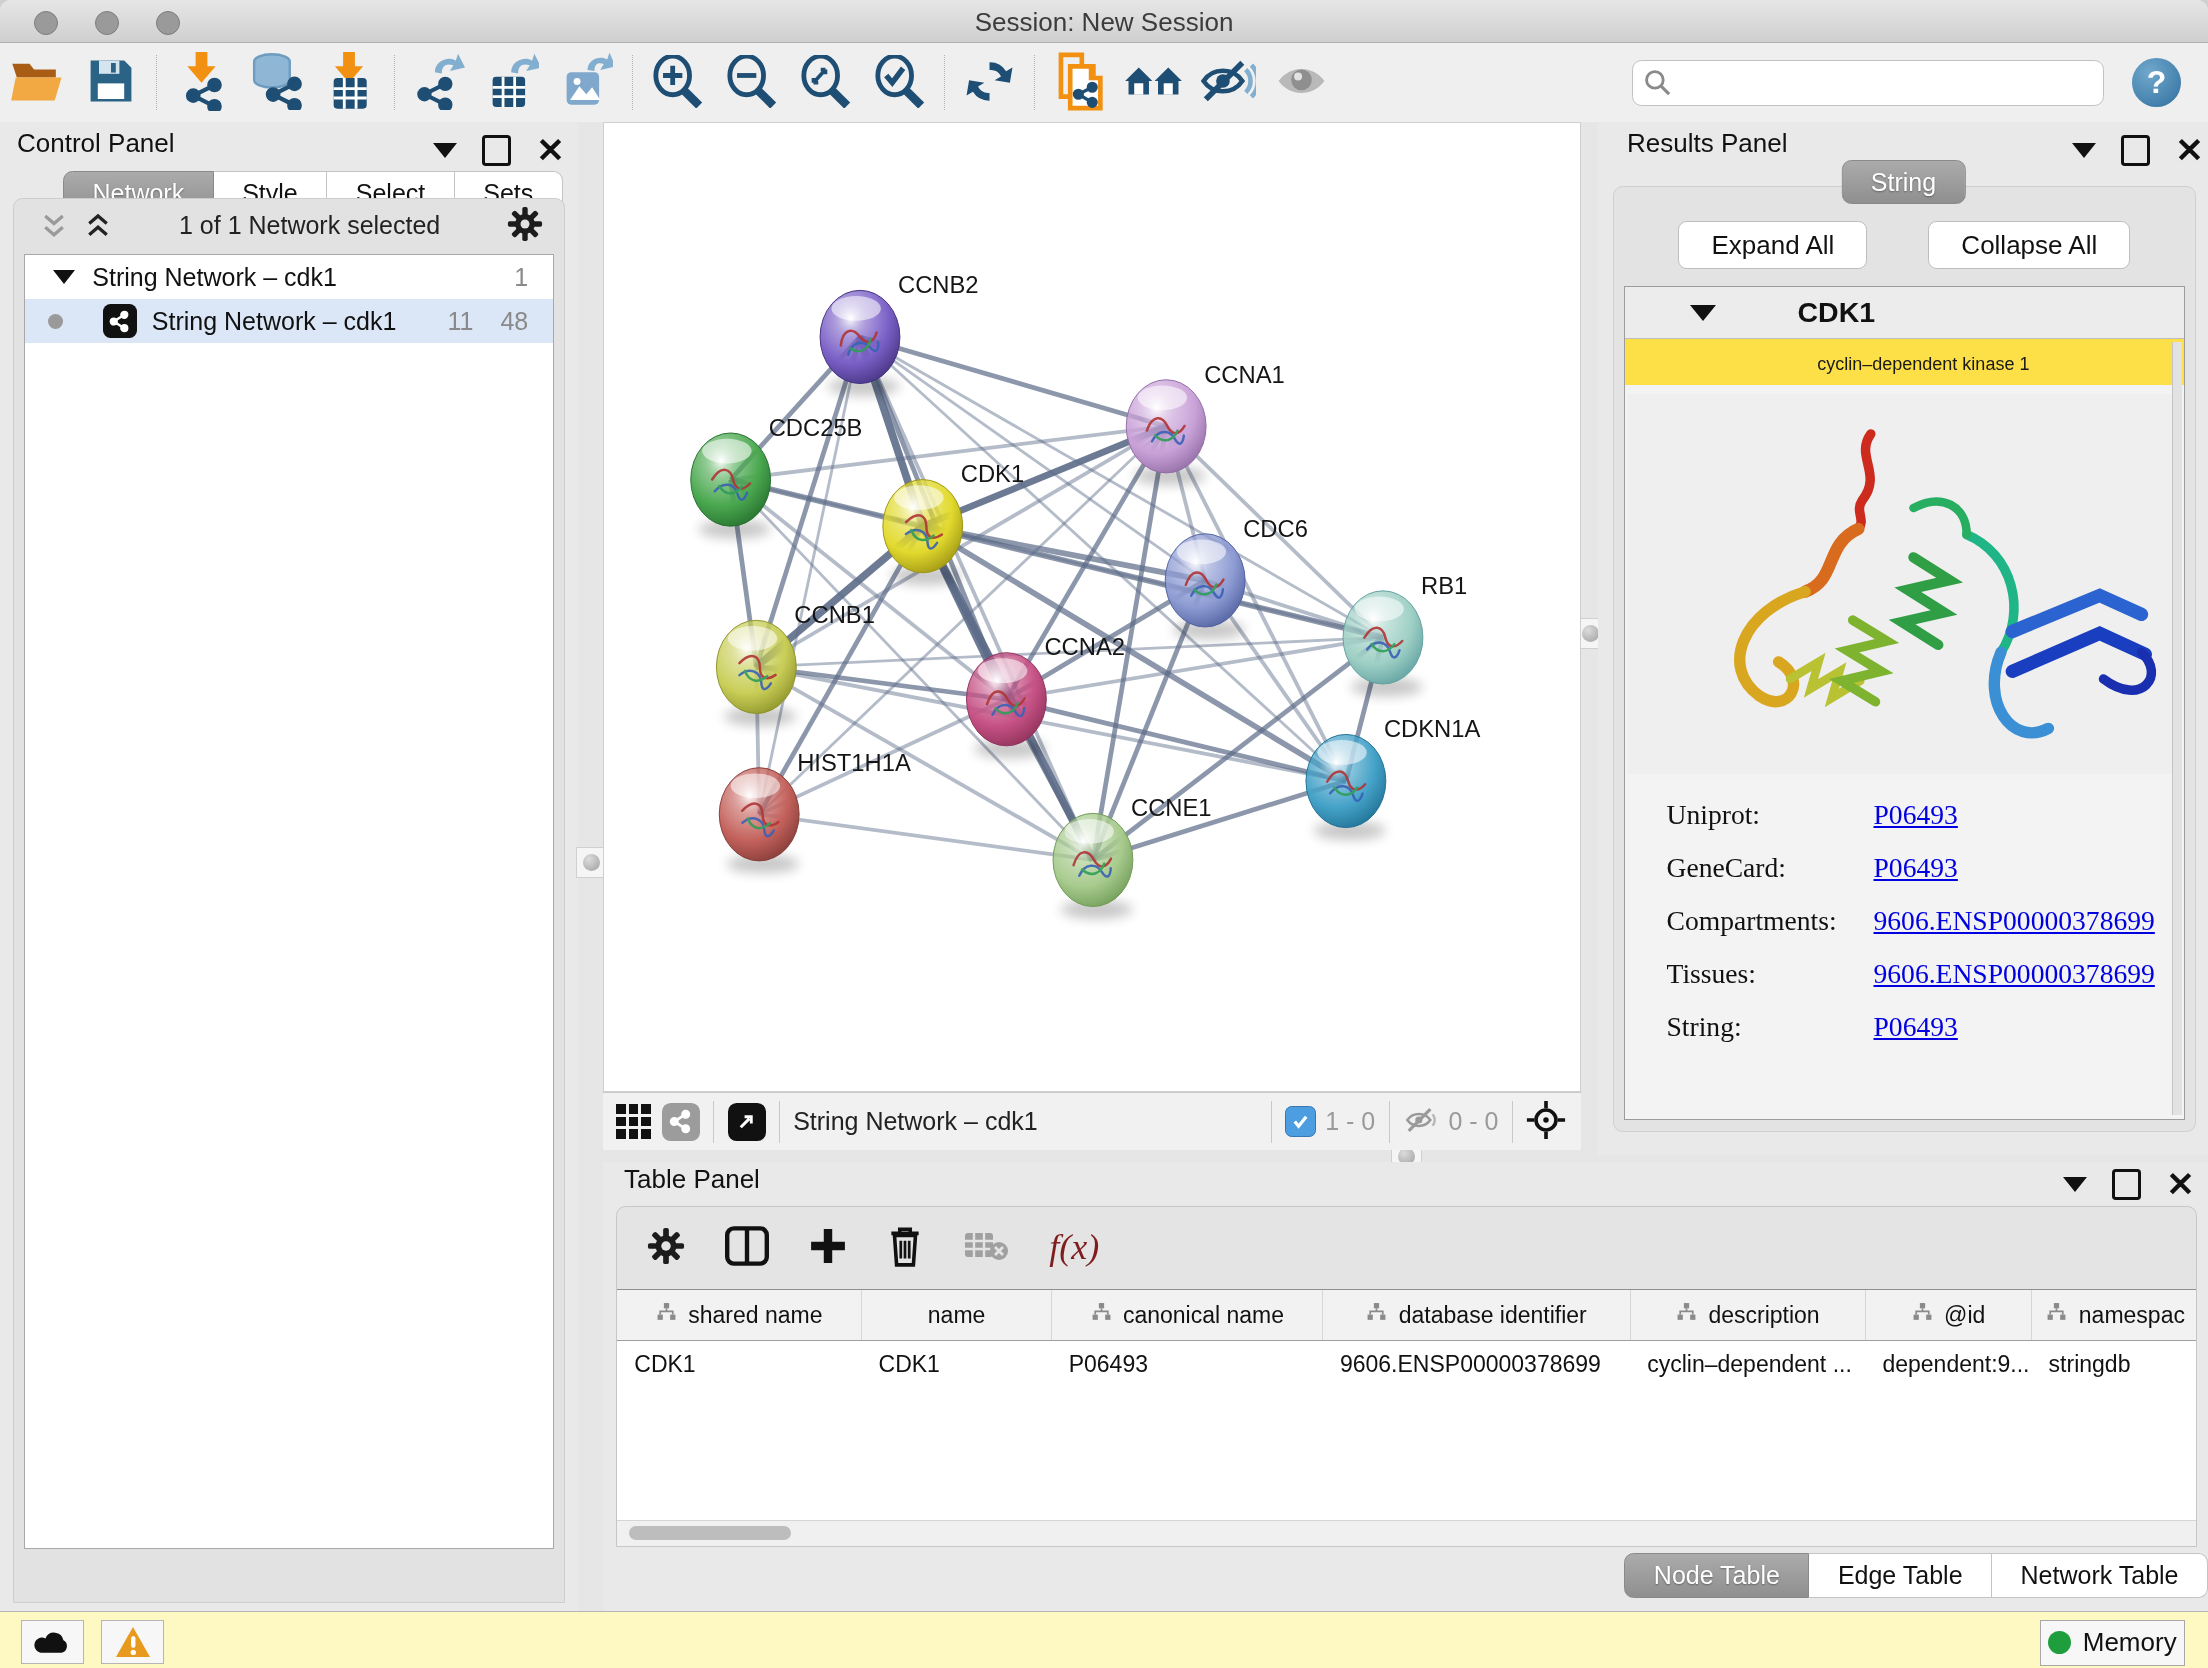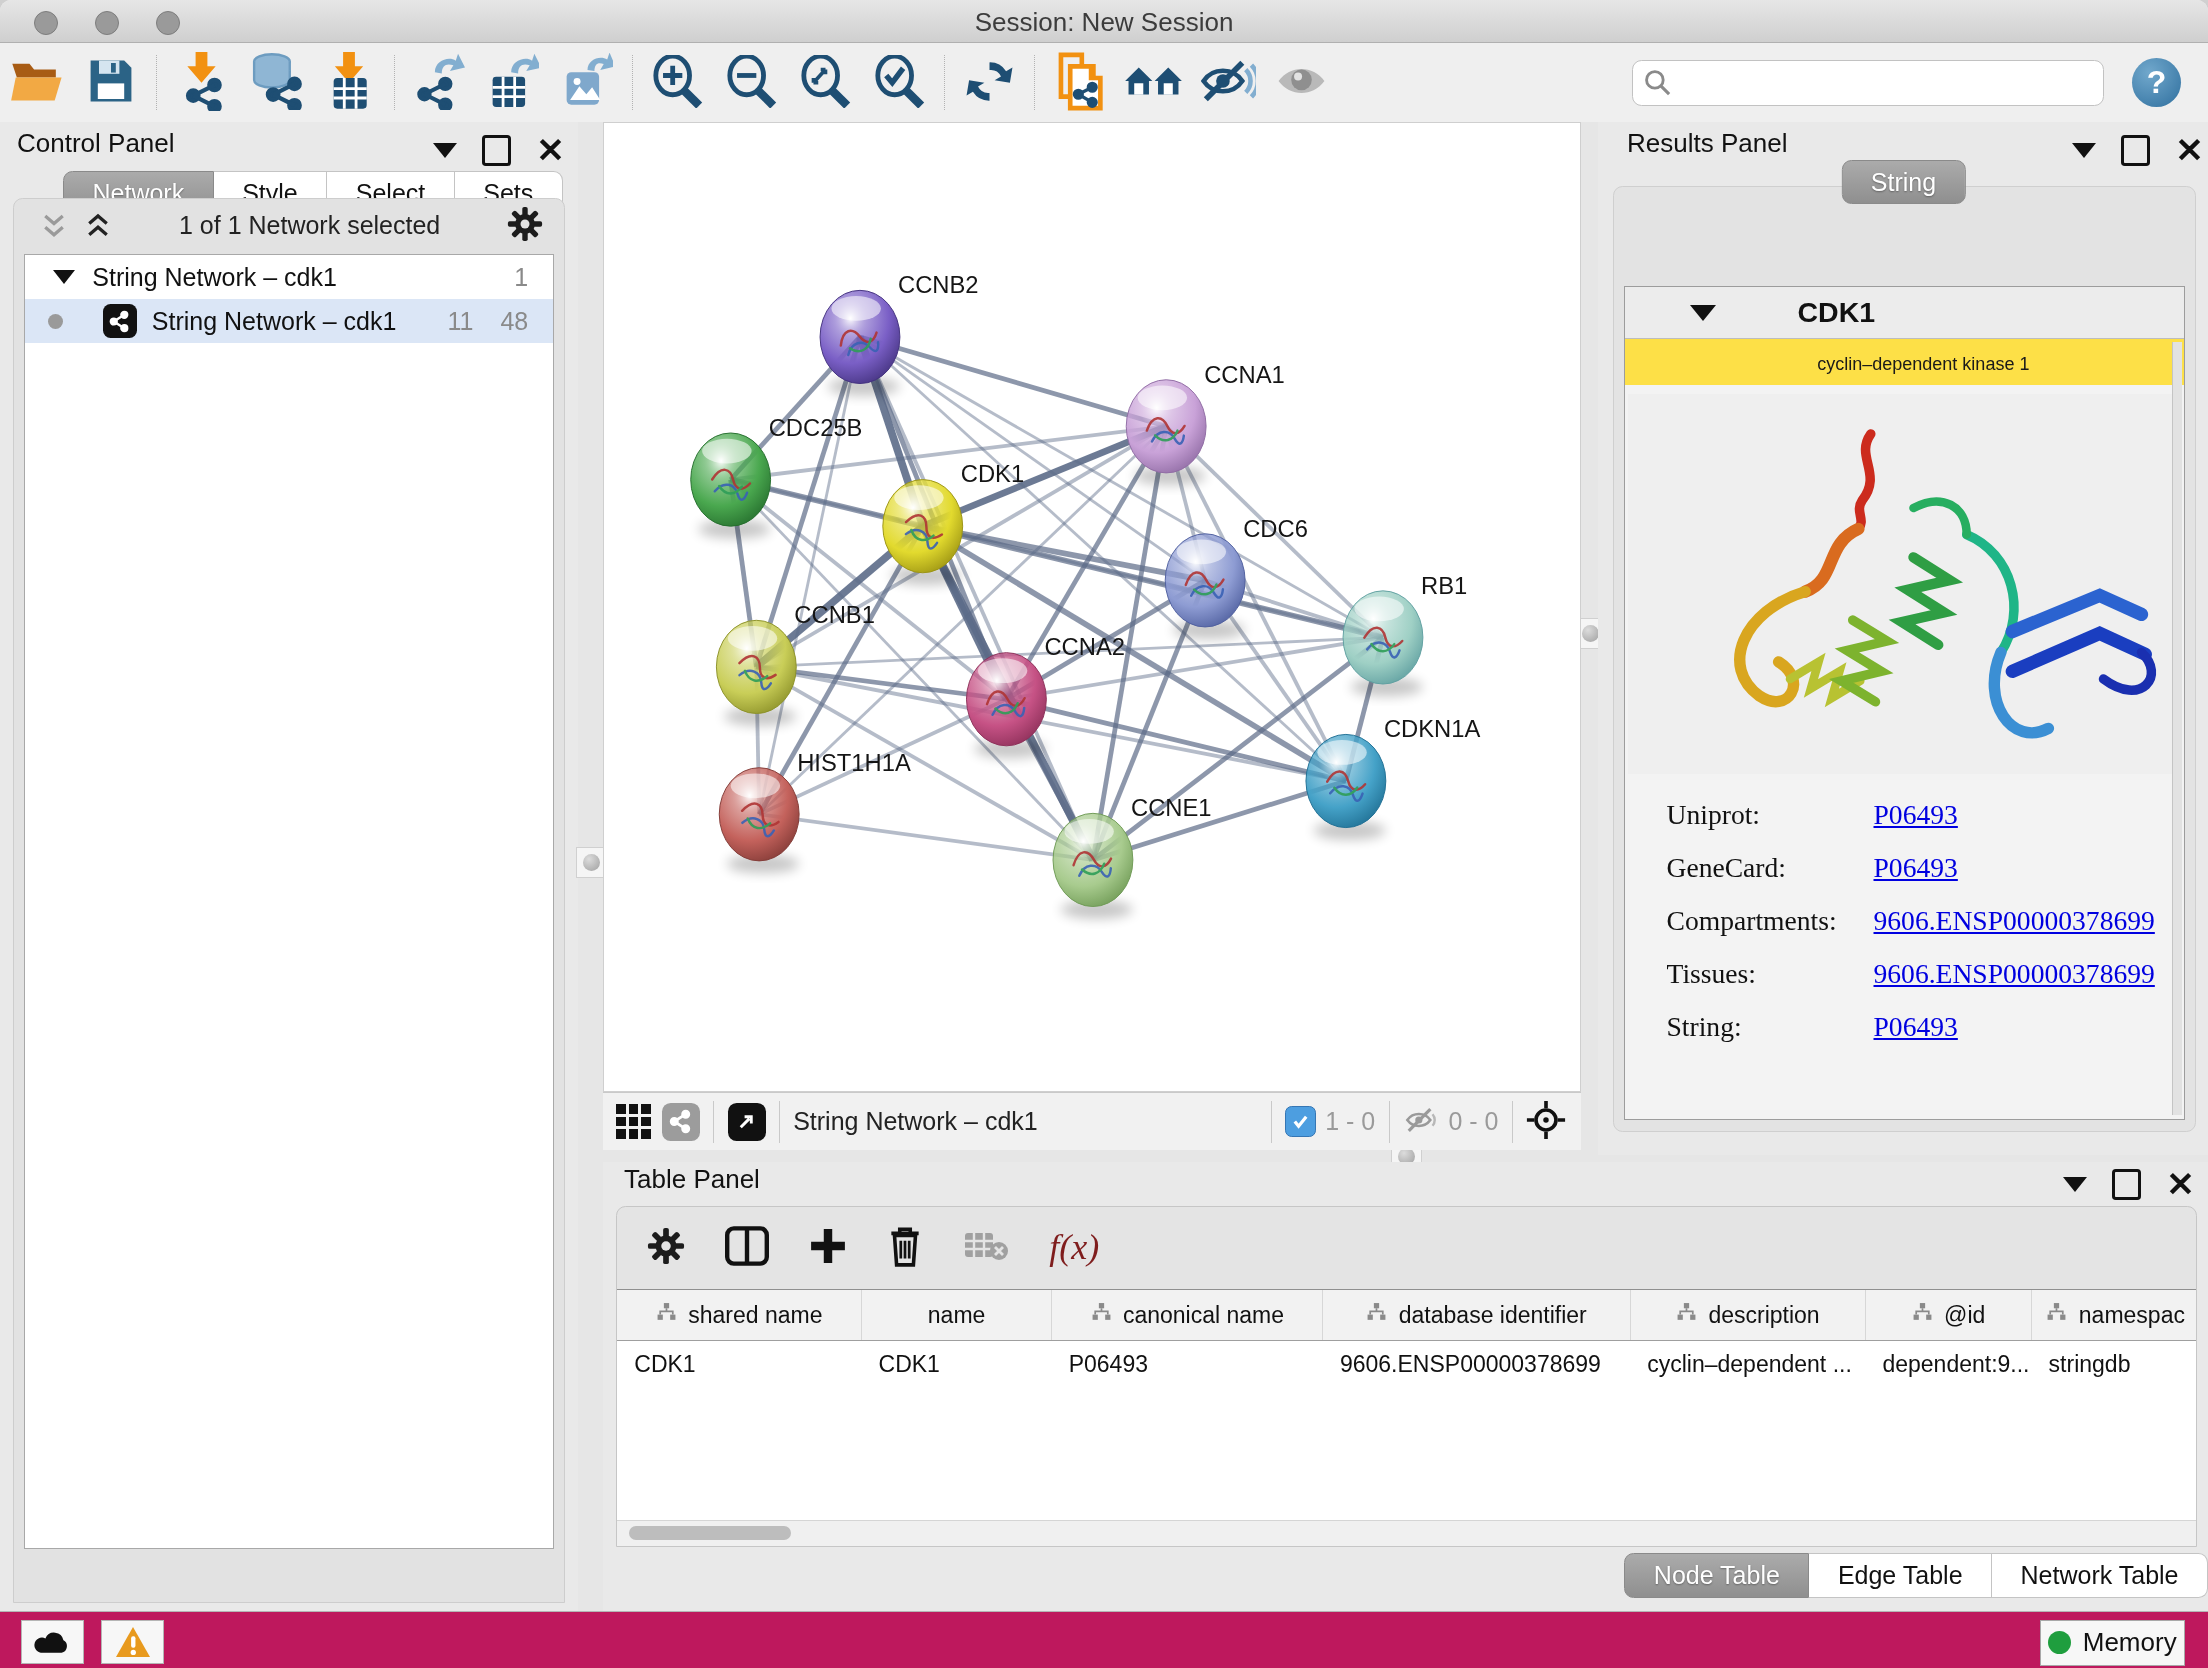--- a/index.html
+++ b/index.html
@@ -136,21 +136,21 @@
     white-space:nowrap;overflow:hidden;}
   table.datatable th .hwrap{display:flex;align-items:center;justify-content:center;gap:11.4px;}
   table.datatable td{height:44px;font-size:23px;padding-left:17px;white-space:nowrap;
     overflow:hidden;color:#111;}
   .tp-hscroll{position:absolute;left:0;right:0;bottom:0;height:25px;background:#f0f0f0;
     border-top:1px solid #d5d5d5;}
   .tp-thumb{position:absolute;left:11.4px;top:4.8px;width:162px;height:14.3px;background:#bdbdbd;border-radius:7.6px;}
   .tp-tabs{position:absolute;left:0;bottom:13.3px;width:100%;display:flex;justify-content:flex-end;}
 
   
-  .statusbar{position:absolute;left:0;top:1611px;width:100%;height:57px;background:#be185d;
+  .statusbar{position:absolute;left:0;top:1611px;width:100%;height:57px;background:#fef9c3;
     border-top:1px solid #b5b5b5;}
   .sb-btn{position:absolute;top:7.6px;width:61px;height:42px;background:#f7f7f7;border:1.9px solid #b5b5b5;
     display:flex;align-items:center;justify-content:center;}
   .memory-btn{position:absolute;top:7.6px;right:23px;width:143px;height:44px;background:#f7f7f7;
     border:1.9px solid #a8a8a8;display:flex;align-items:center;justify-content:center;gap:11.4px;
     font-size:26px;}
   .mem-dot{width:23px;height:23px;border-radius:50%;background:#1f9e3e;}
 </style>
 </head>
 <body>
@@ -752,20 +752,24 @@
       <div class="panel-controls" style="top:9.5px;">
         <span class="pc-collapse"></span>
         <span class="pc-float"></span>
         <span class="pc-close">✕</span>
       </div>
     </div>
     <div class="rp-tab pill-group">
       <span class="pill active single">String</span>
     </div>
     <div class="rp-box">
+      <div class="rp-buttons">
+        <button class="rp-btn">Expand All</button>
+        <button class="rp-btn">Collapse All</button>
+      </div>
       <div class="rp-section">
         <div class="rp-sec-header">
           <span class="rp-disc"></span>
           <span class="rp-gene">CDK1</span>
         </div>
         <div class="rp-desc">cyclin–dependent kinase 1</div>
         <div class="protein-img">
           <svg width="552" height="380" viewBox="0 0 580 400">
             <g fill="none" stroke-linecap="round">
               <path d="M255 42 C238 66 268 84 246 112 C238 124 250 132 242 142" stroke="#cc2b1d" stroke-width="10"></path>

